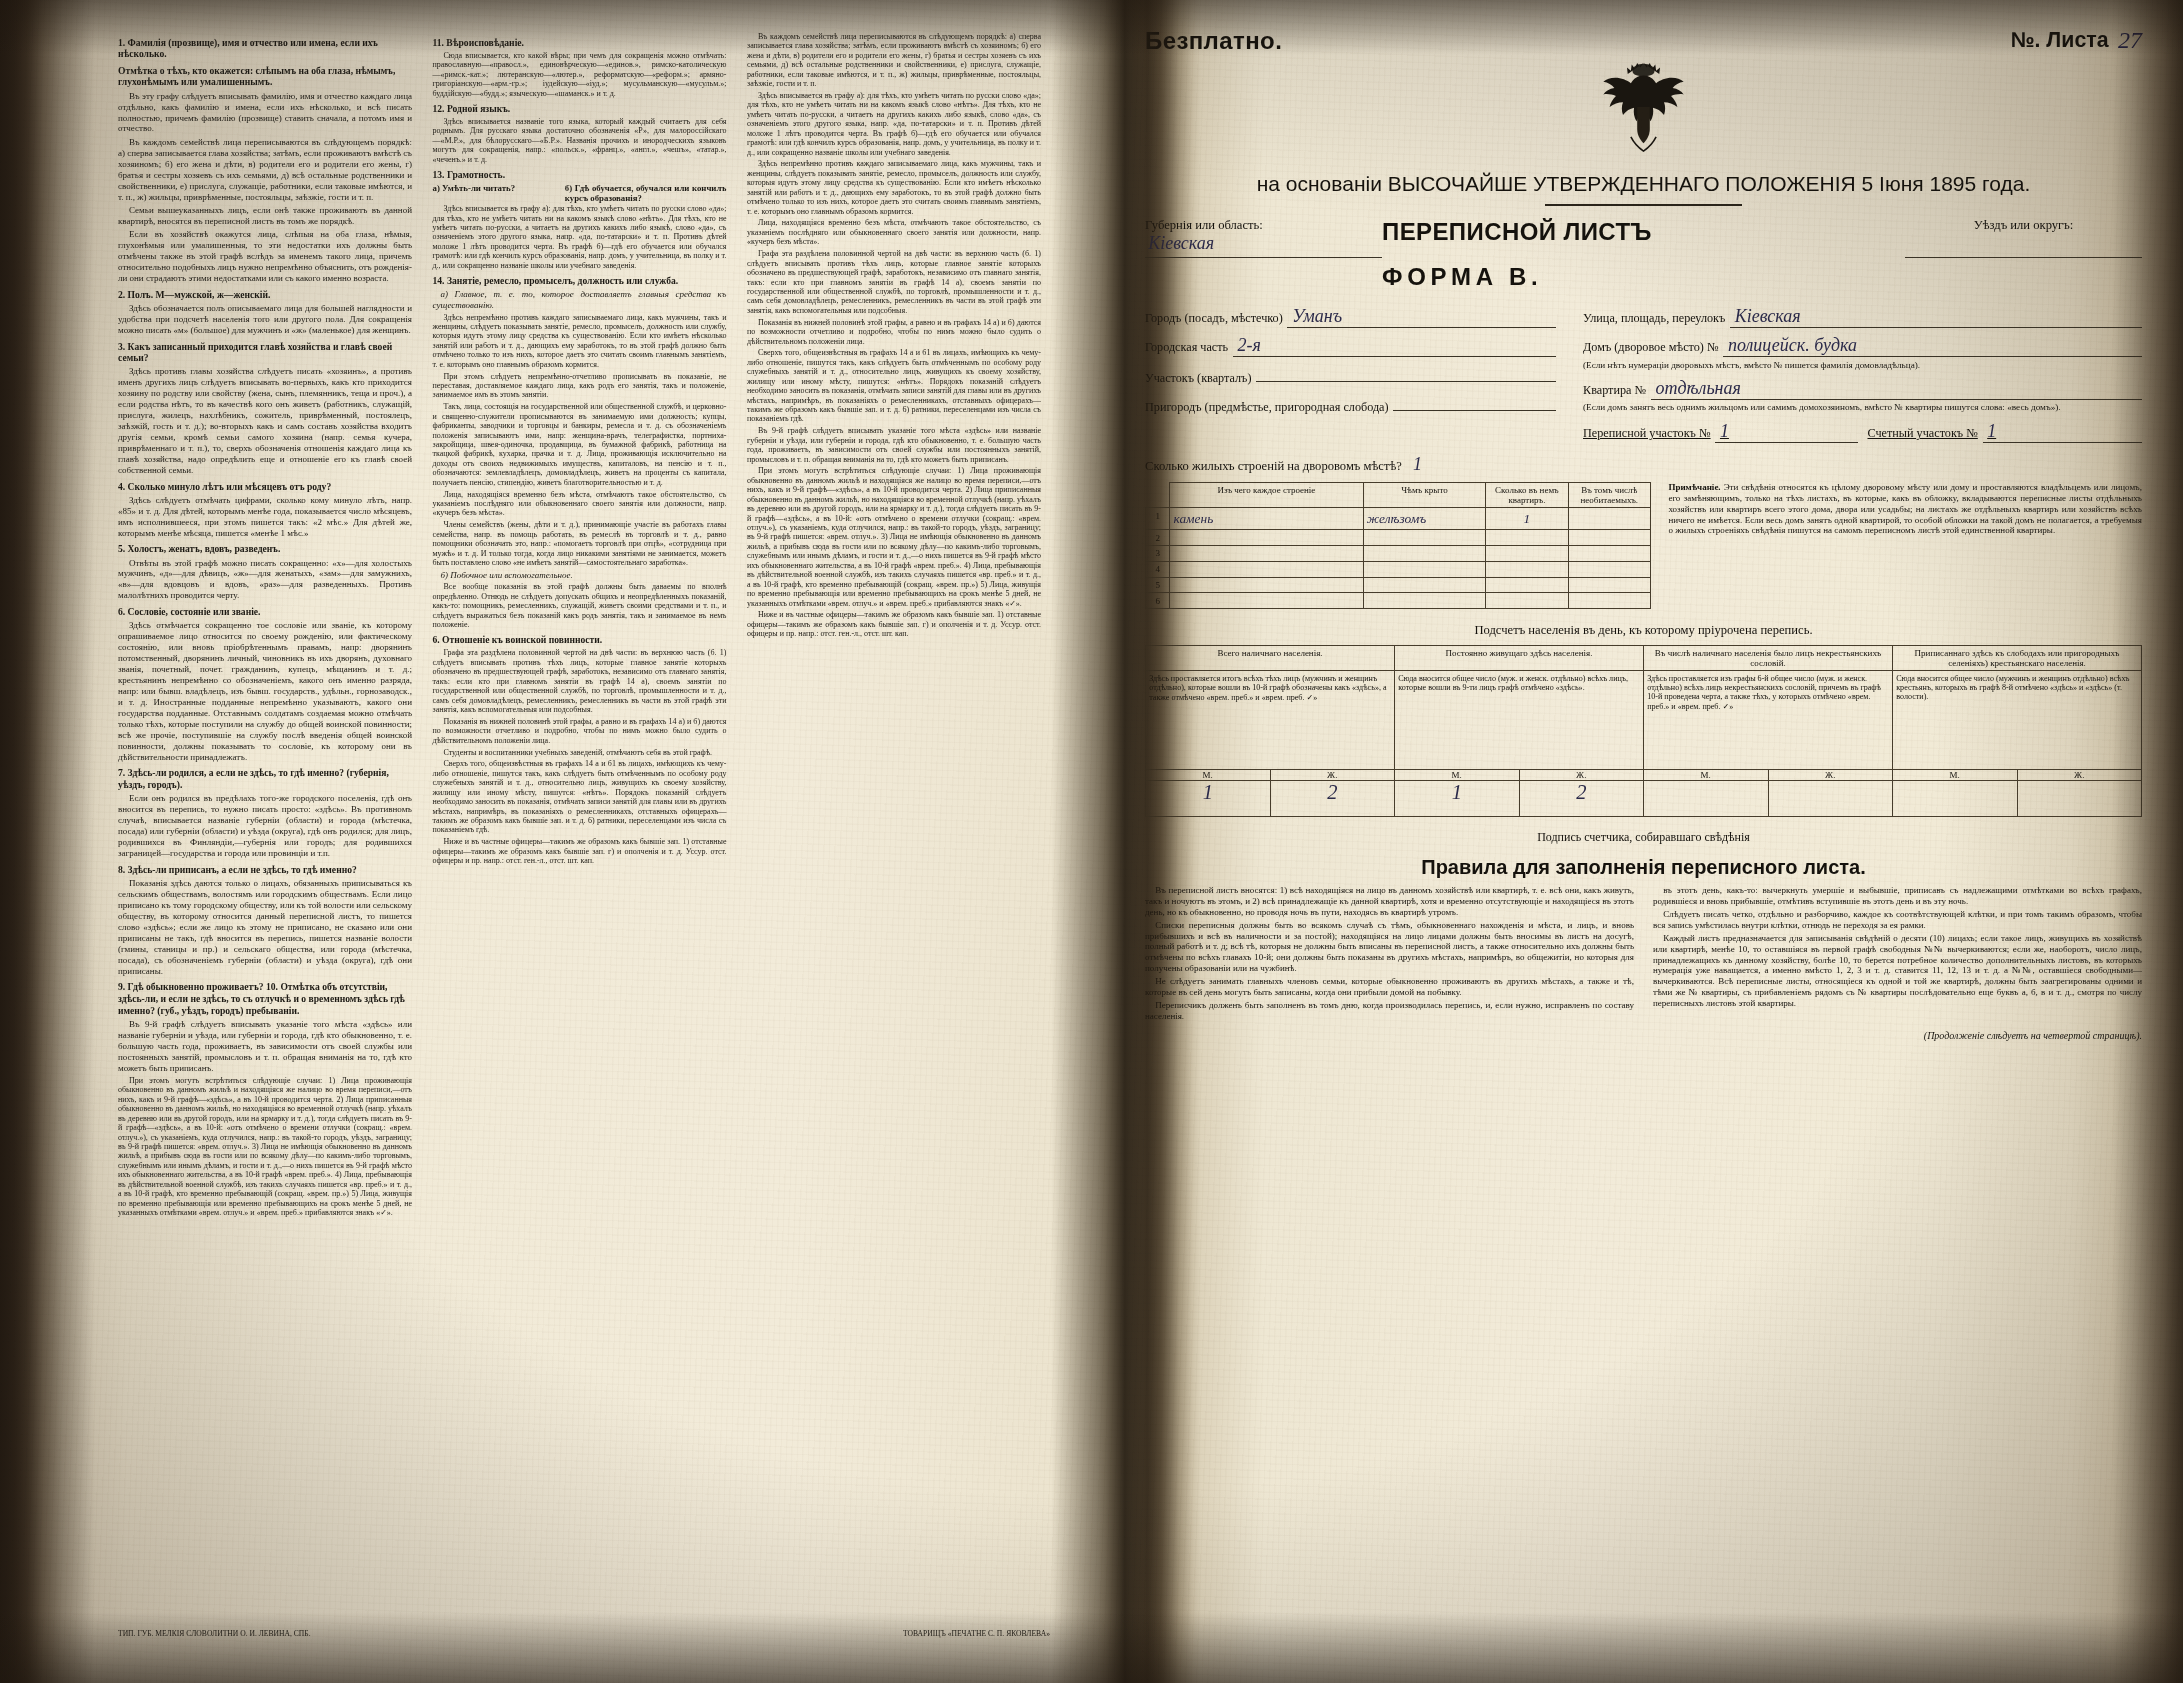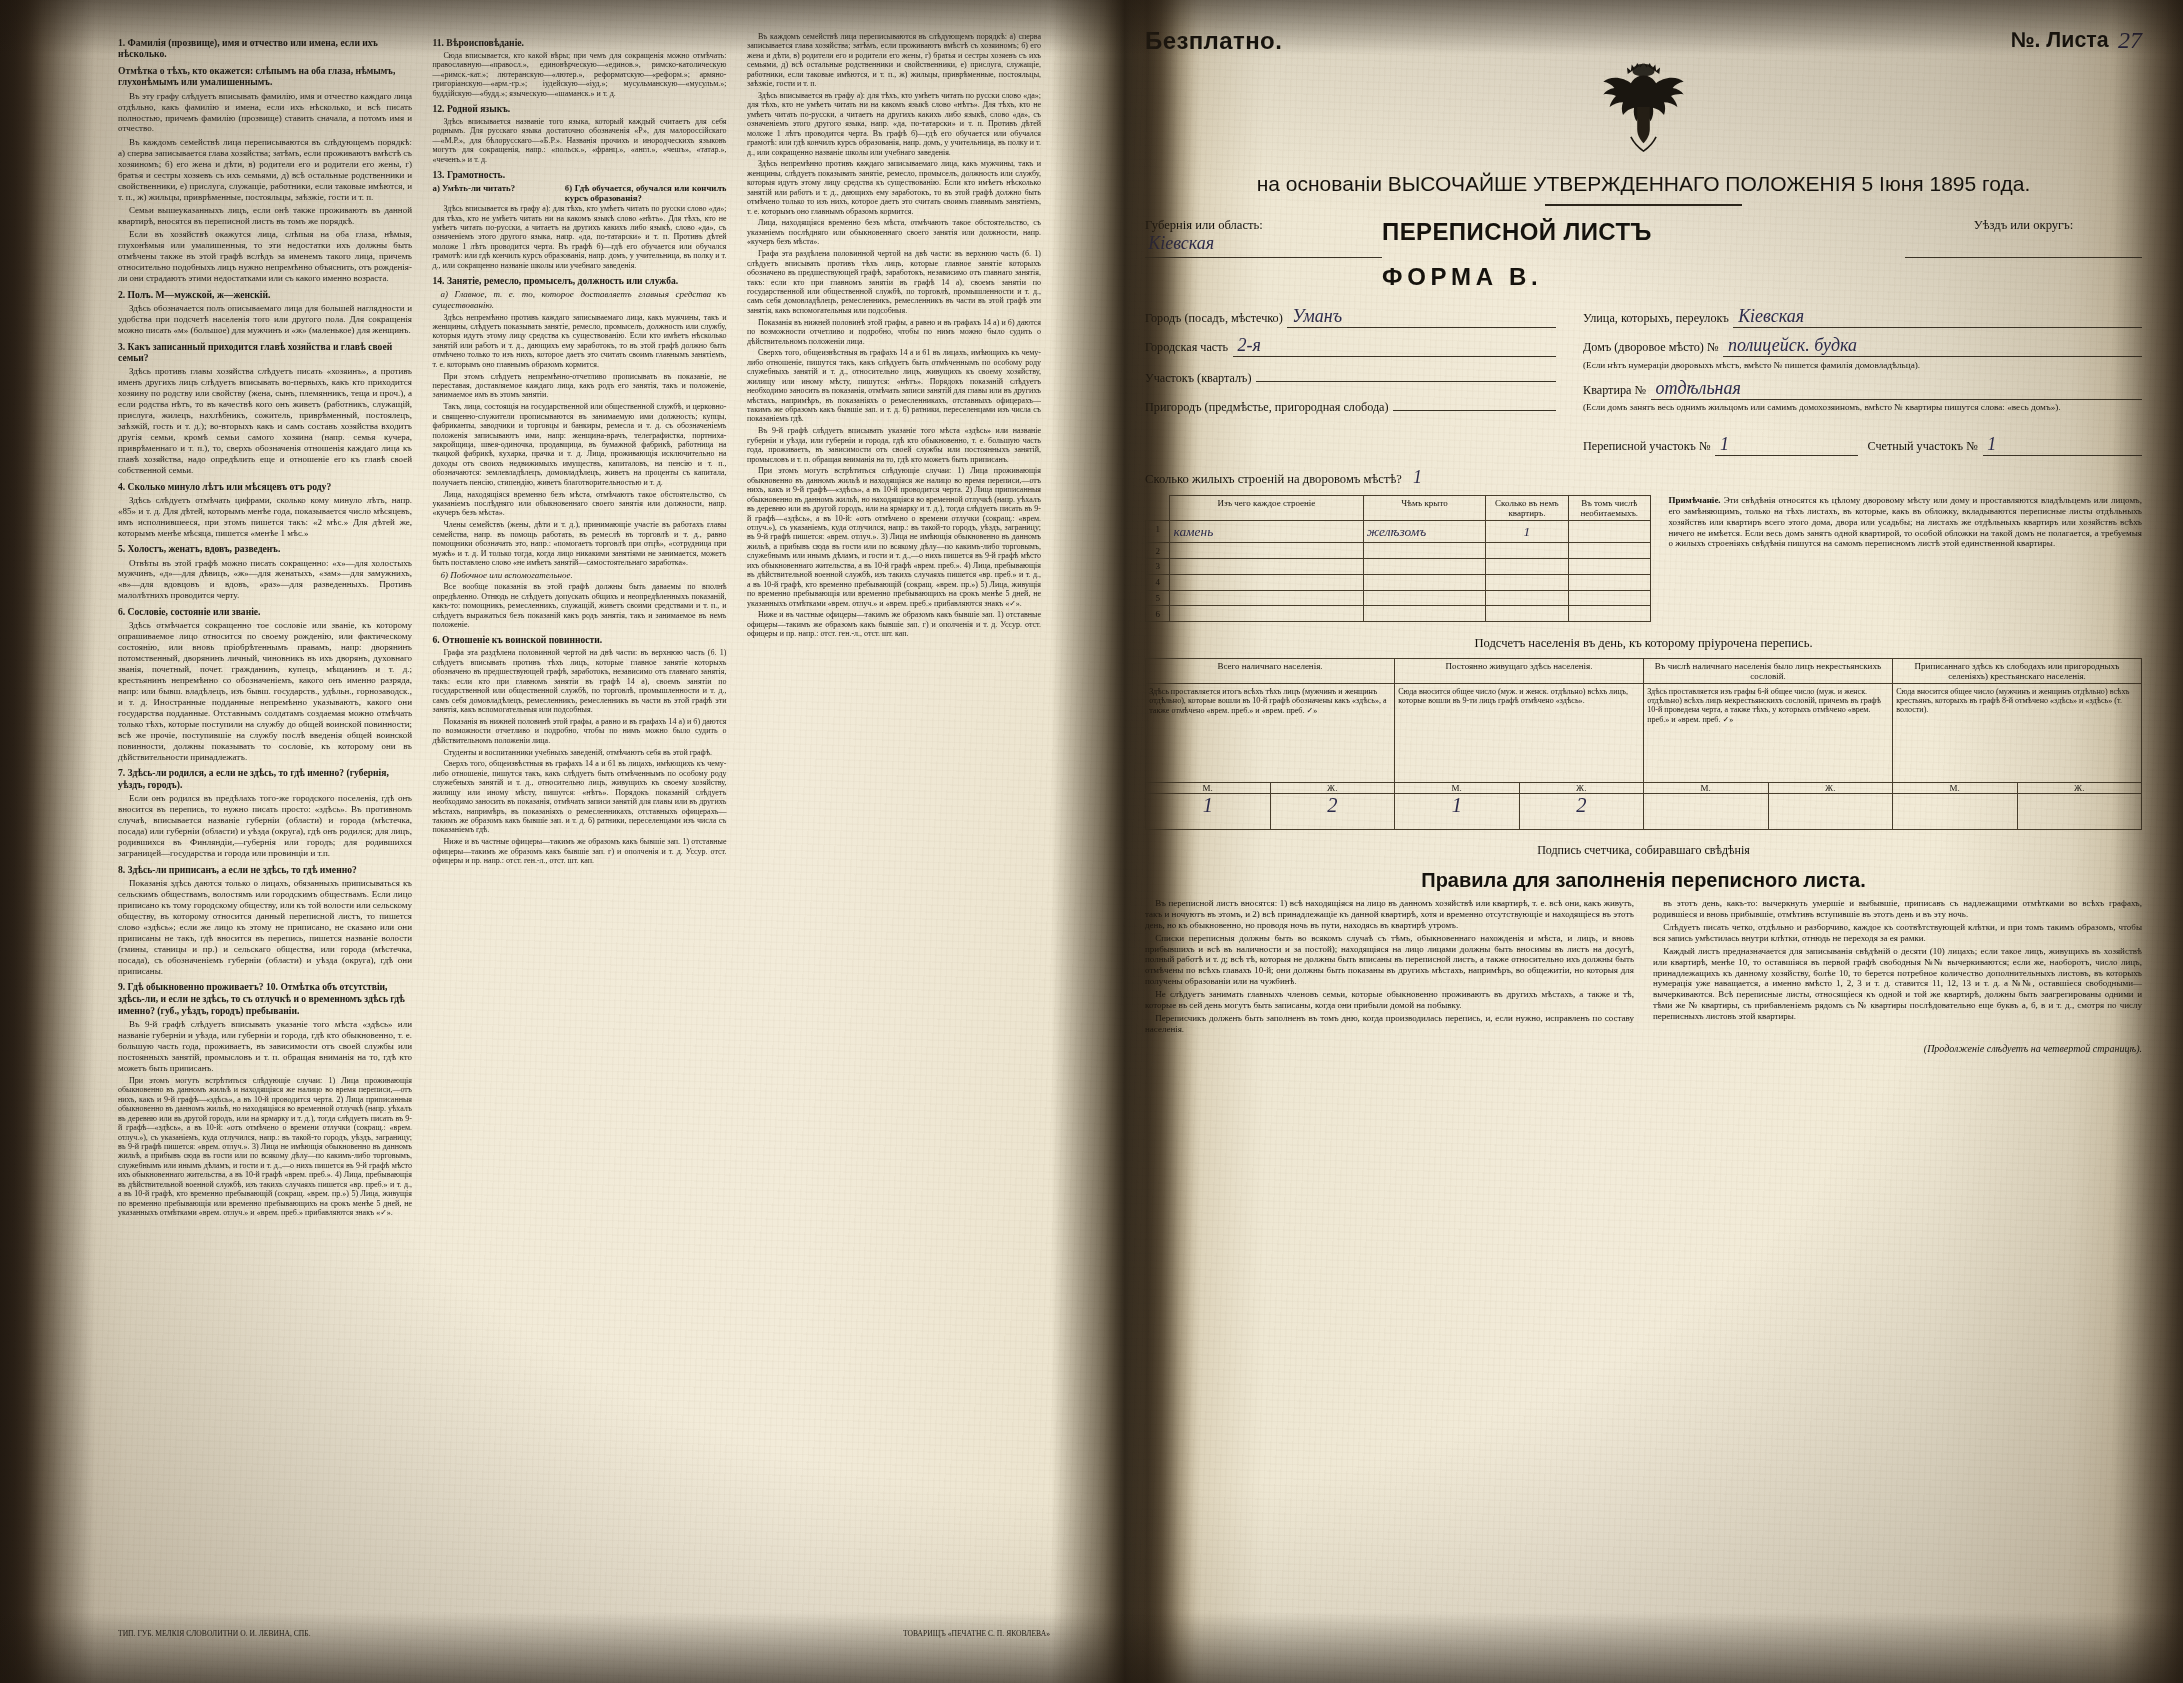--- a/index.html
+++ b/index.html
@@ -207,34 +207,34 @@
           <span class="lab">Участокъ (кварталъ)</span>
           <span class="val hand"></span>
         </div>
         <div class="fld">
           <span class="lab">Пригородъ (предмѣстье, пригородная слобода)</span>
           <span class="val hand"></span>
         </div>
       </div>
       <div style="flex:1;">
         <div class="fld">
-          <span class="lab">Улица, которыхъ, переулокъ</span>
+          <span class="lab">Улица, площадь, переулокъ</span>
           <span class="val hand">Кіевская</span>
         </div>
         <div class="fld">
           <span class="lab">Домъ (дворовое мѣсто) №</span>
           <span class="val hand">полицейск. будка</span>
         </div>
         <div class="note">(Если нѣтъ нумераціи дворовыхъ мѣстъ, вмѣсто № пишется фамилія домовладѣльца).</div>
         <div class="fld">
           <span class="lab">Квартира №</span>
           <span class="val hand">отдѣльная</span>
         </div>
         <div class="note">(Если домъ занятъ весь однимъ жильцомъ или самимъ домохозяиномъ, вмѣсто № квартиры пишутся слова: «весь домъ»).</div>
-        <div style="display:flex;gap:10px;margin-top:21px;">
+        <div style="display:flex;gap:10px;margin-top:8px;text-decoration:underline;">
           <div class="fld" style="flex:1;margin-top:0;">
             <span class="lab">Переписной участокъ №</span>
             <span class="val hand">1</span>
           </div>
           <div class="fld" style="flex:1;margin-top:0;">
             <span class="lab">Счетный участокъ №</span>
             <span class="val hand">1</span>
           </div>
         </div>
       </div>

